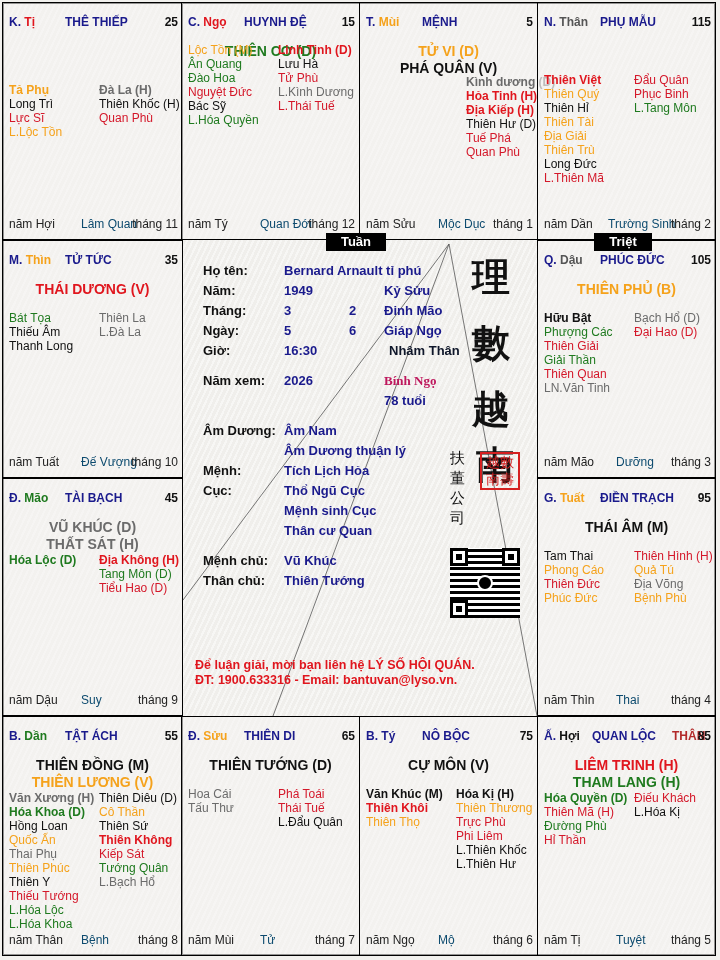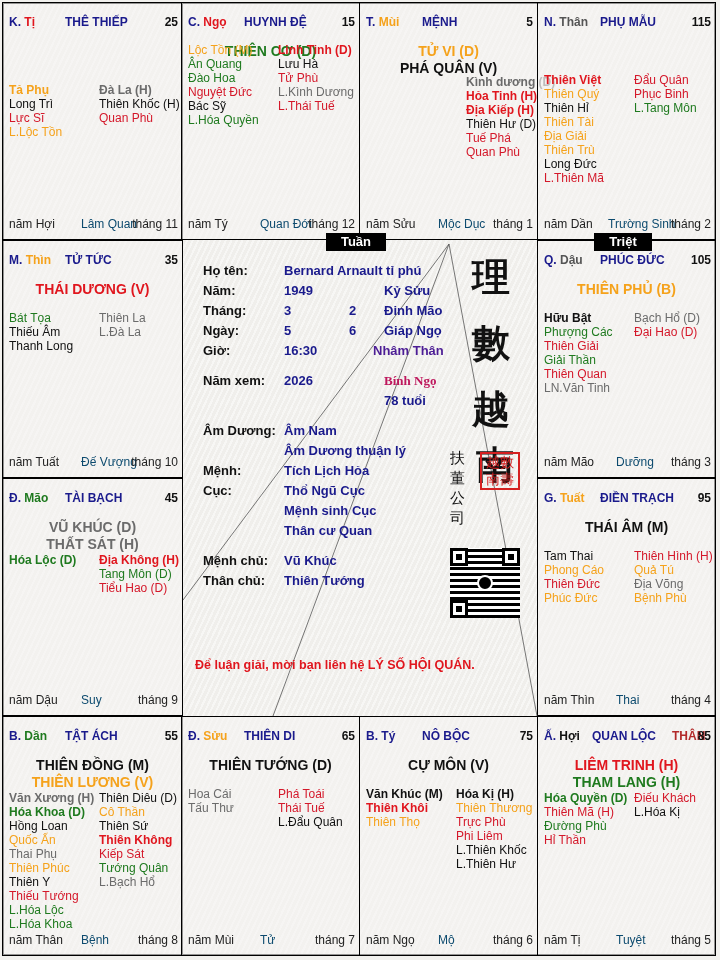--- a/index.html
+++ b/index.html
@@ -450,21 +450,21 @@
   <div class="info" style="left:166px; top:63px; color:#1a1a8c;">2</div>
   <div class="info" style="left:201px; top:63px; color:#1a1a8c;">Đinh Mão</div>
 
   <div class="info" style="left:20px; top:83px;">Ngày:</div>
   <div class="info" style="left:101px; top:83px; color:#1a1a8c;">5</div>
   <div class="info" style="left:166px; top:83px; color:#1a1a8c;">6</div>
   <div class="info" style="left:201px; top:83px; color:#1a1a8c;">Giáp Ngọ</div>
 
   <div class="info" style="left:20px; top:103px;">Giờ:</div>
   <div class="info" style="left:101px; top:103px; color:#1a1a8c;">16:30</div>
-  <div class="info" style="left:190px; top:103px; color:#4c1d95;">Nhâm Thân</div>
+  <div class="info" style="left:206px; top:103px; color:#0f172a;">Nhâm Thân</div>
 
   <div class="info" style="left:20px; top:133px;">Năm xem:</div>
   <div class="info" style="left:101px; top:133px; color:#1a1a8c;">2026</div>
   <div class="info" style="left:201px; top:133px; color:#be185d;font-family:Liberation Serif, serif;">Bính Ngọ</div>
   <div class="info" style="left:201px; top:153px; color:#1a1a8c;">78 tuổi</div>
 
   <div class="info" style="left:20px; top:183px;">Âm Dương:</div>
   <div class="info" style="left:101px; top:183px; color:#1a1a8c;">Âm Nam</div>
   <div class="info" style="left:101px; top:203px; color:#1a1a8c;">Âm Dương thuận lý</div>
 
@@ -476,20 +476,21 @@
   <div class="info" style="left:101px; top:263px; color:#1a1a8c;">Mệnh sinh Cục</div>
   <div class="info" style="left:101px; top:283px; color:#1a1a8c;">Thân cư Quan</div>
 
   <div class="info" style="left:20px; top:313px;">Mệnh chủ:</div>
   <div class="info" style="left:101px; top:313px; color:#1a1a8c;">Vũ Khúc</div>
   <div class="info" style="left:20px; top:333px;">Thân chủ:</div>
   <div class="info" style="left:101px; top:333px; color:#1a1a8c;">Thiên Tướng</div>
 
   <div class="contact">
     <div>Để luận giải, mời bạn liên hệ LÝ SỐ HỘI QUÁN.</div>
+    <div>ĐT: 1900.633316 - Email: bantuvan@lyso.vn.</div>
   </div>
 </div>
 
 <div class="calli" style="left:472px; top:252px;">理</div>
 <div class="calli" style="left:472px; top:318px;">數</div>
 <div class="calli" style="left:472px; top:384px;">越</div>
 <div class="calli" style="left:476px; top:440px;">南</div>
 <div class="small-calli">
   <div>扶</div>
   <div>董</div>

